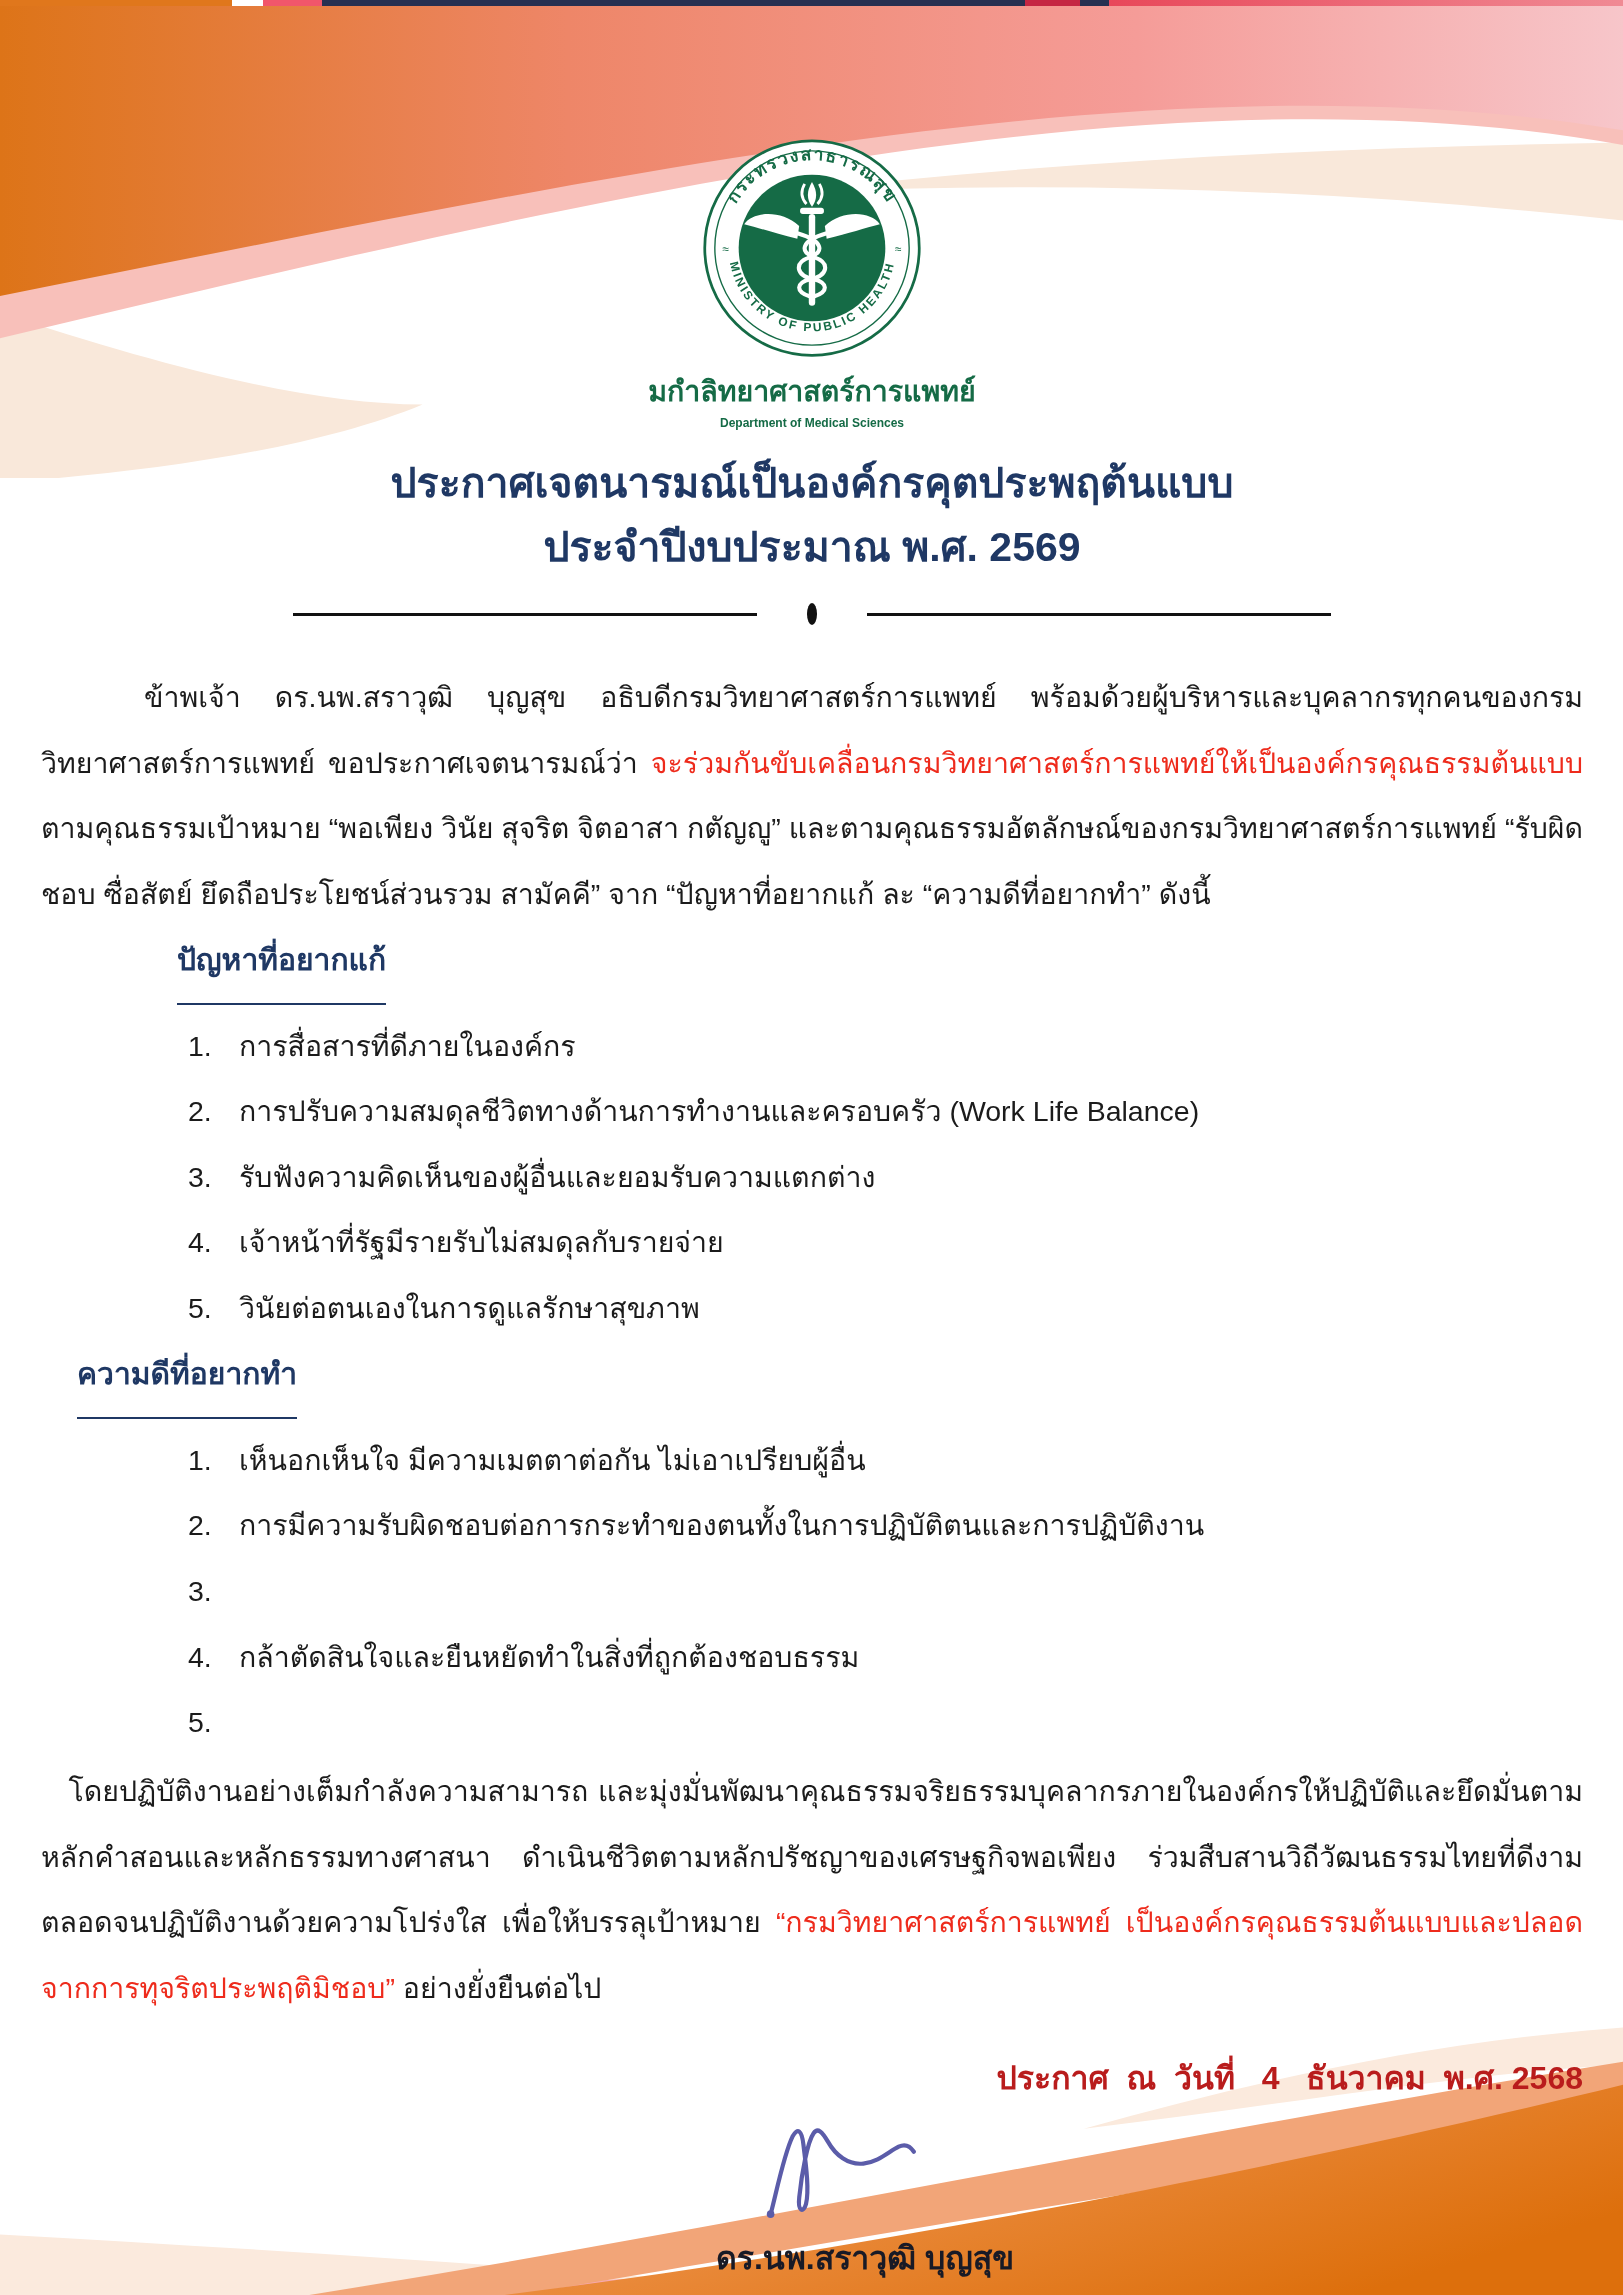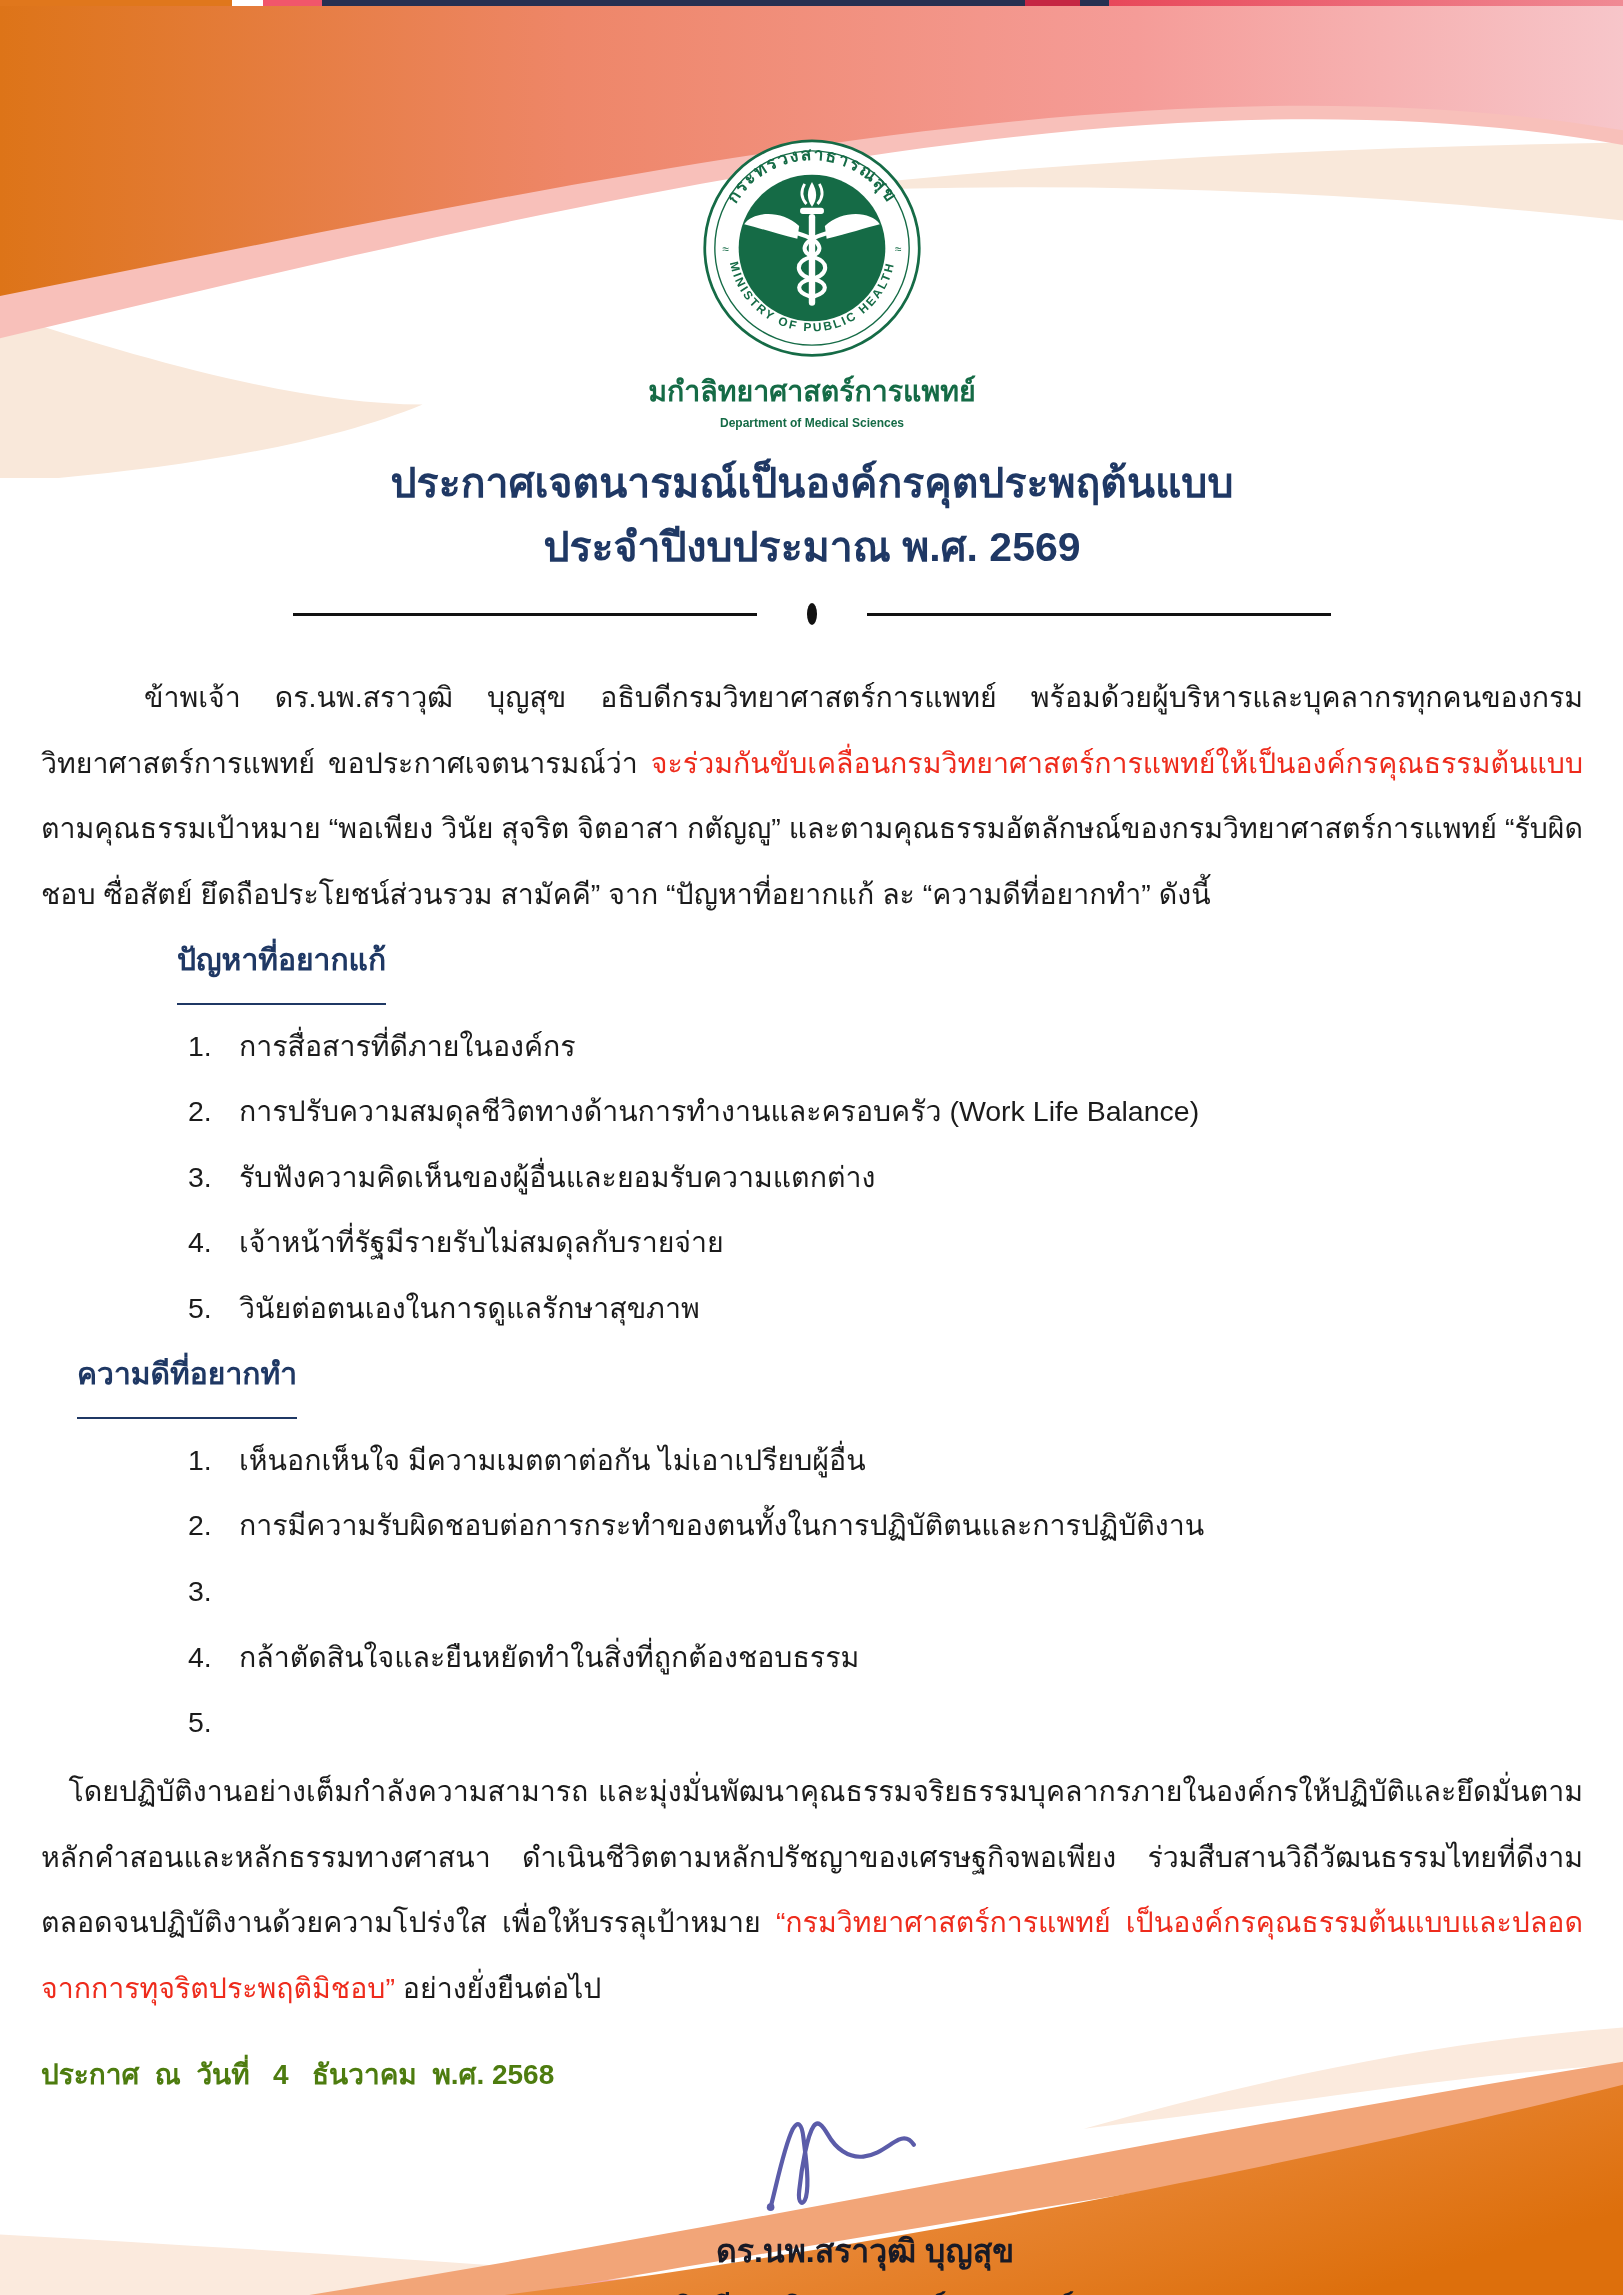--- a/index.html
+++ b/index.html
@@ -51,21 +51,21 @@
   .sec-heading{display:block;margin:9.2px 0 9.2px 136px;}
   .sec-heading span{
     display:inline-block;font-size:30px;font-weight:bold;color:var(--navy);
     border-bottom:2.8px solid var(--navy);padding-bottom:21px;line-height:1.5;
   }
   .section:nth-of-type(2) .sec-heading{margin-left:36px;}
   .list{margin-left:147px;}
   .list-row{display:flex;font-size:28.5px;line-height:2.3;color:var(--ink);}
   .list-row .num{flex:none;width:51px;}
   .date-line{
-    margin-top:31px;text-align:left;font-size:28px;font-weight:bold;color:#4d7c0f;
+    margin-top:31px;text-align:right;font-size:32px;font-weight:bold;color:#b91c1c;
     white-space:pre-wrap;
   }
   .sig-block{margin-top:9.2px;display:flex;flex-direction:column;align-items:center;transform:translateX(53px);}
   .sig-mark{width:230px;height:118px;}
   .sig-name{font-size:32px;font-weight:bold;color:#181a26;margin-top:1.8px;}
   .sig-pos{font-size:30px;font-weight:bold;color:#181a26;margin-top:7.3px;}
 </style>
 </head>
 <body>
 

